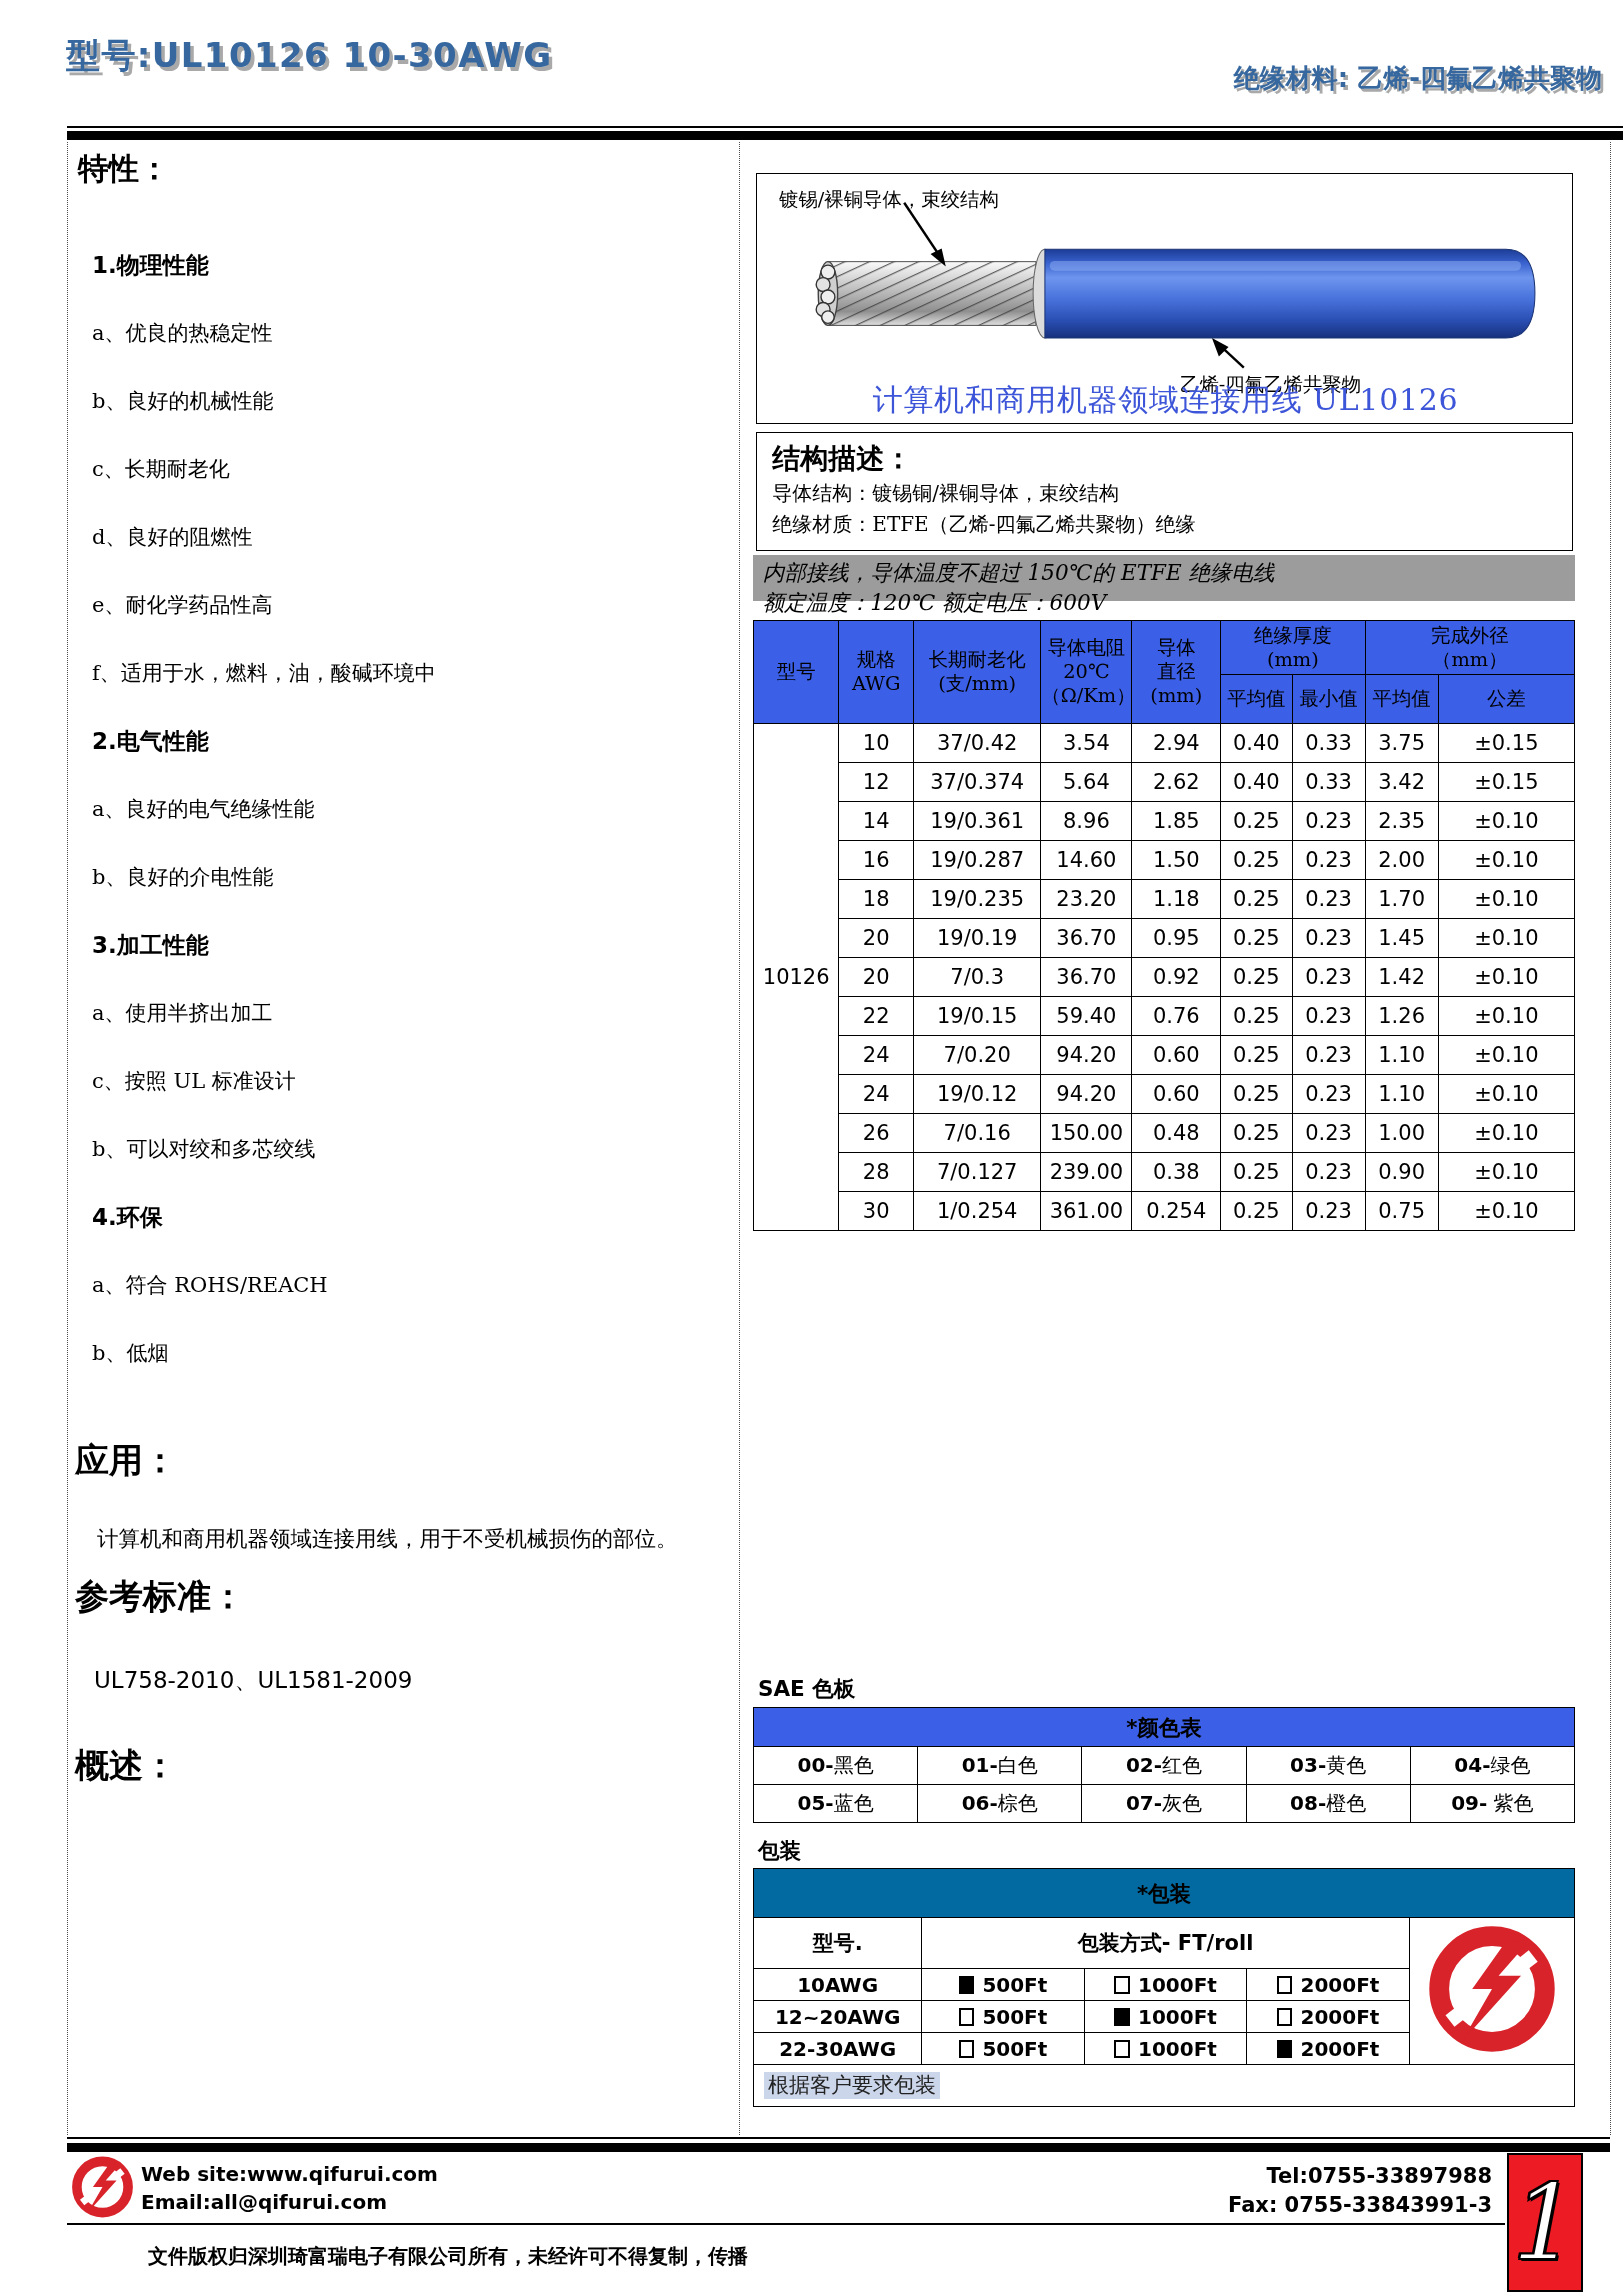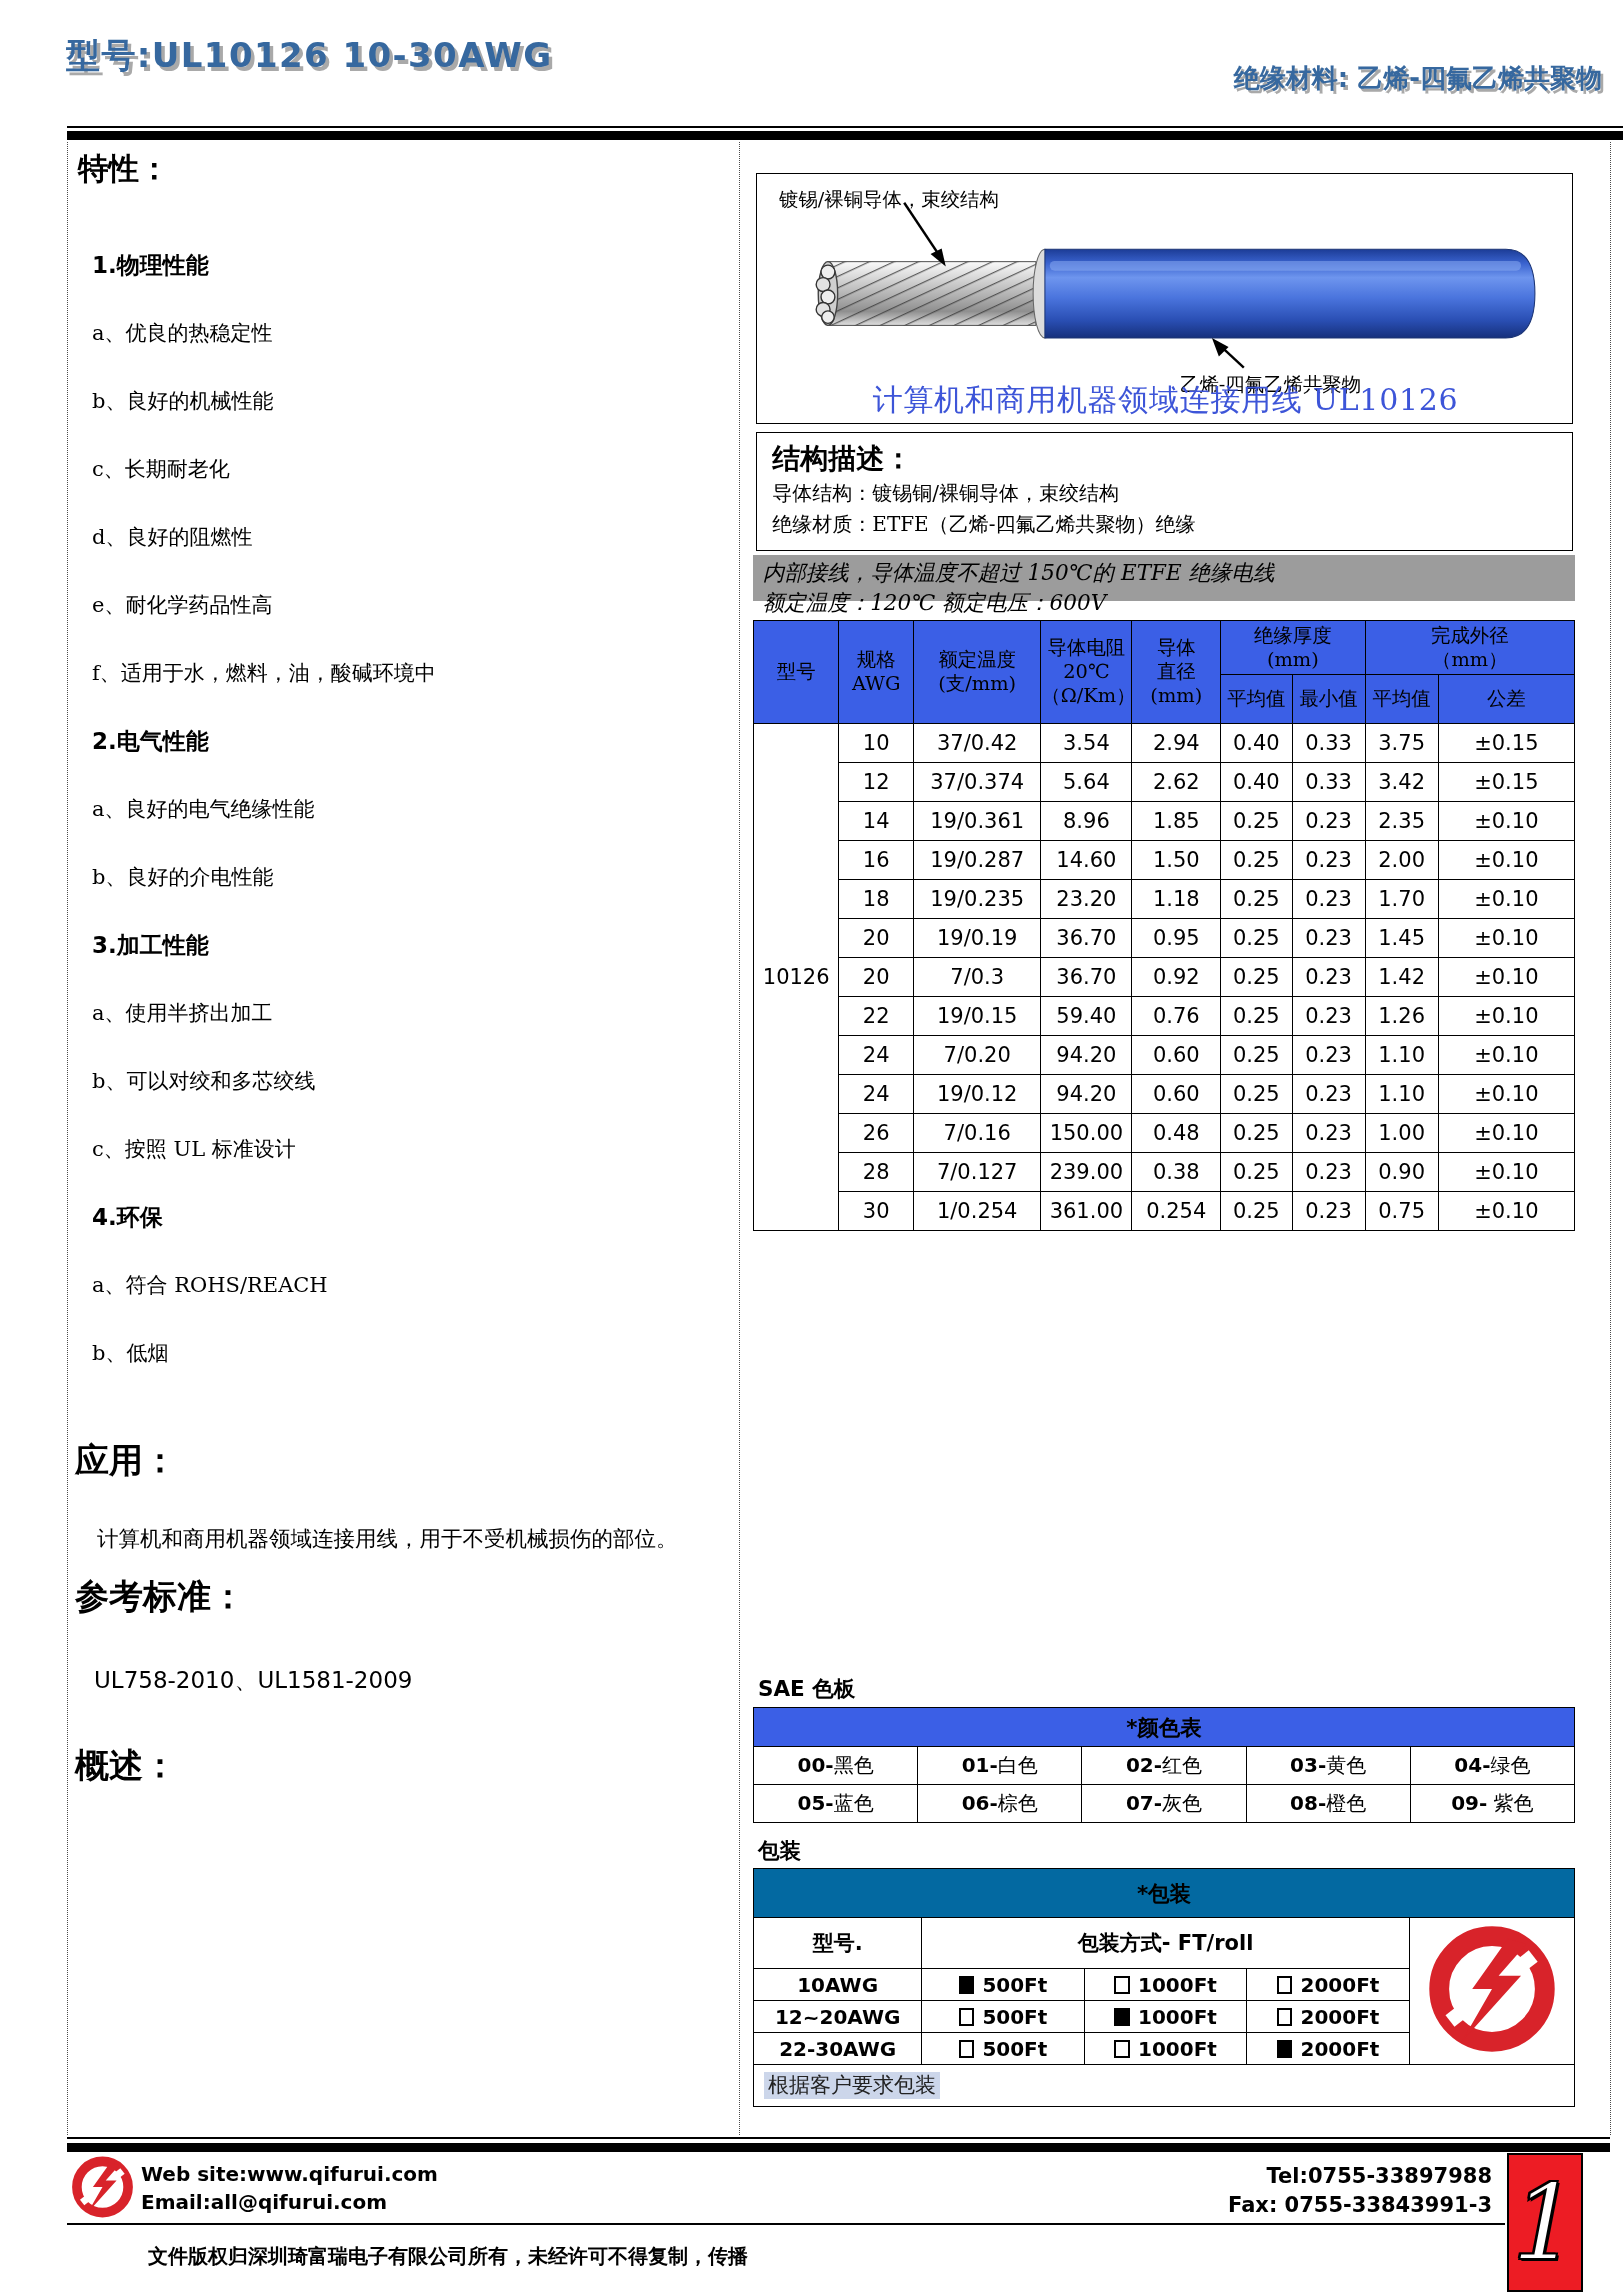--- a/index.html
+++ b/index.html
@@ -125,22 +125,22 @@
       <div class="feat-i">b、良好的机械性能</div>
       <div class="feat-i">c、长期耐老化</div>
       <div class="feat-i">d、良好的阻燃性</div>
       <div class="feat-i">e、耐化学药品性高</div>
       <div class="feat-i">f、适用于水，燃料，油，酸碱环境中</div>
       <div class="feat-h">2.电气性能</div>
       <div class="feat-i">a、良好的电气绝缘性能</div>
       <div class="feat-i">b、良好的介电性能</div>
       <div class="feat-h">3.加工性能</div>
       <div class="feat-i">a、使用半挤出加工</div>
+      <div class="feat-i">c、按照 UL 标准设计</div>
       <div class="feat-i">b、可以对绞和多芯绞线</div>
-      <div class="feat-i">c、按照 UL 标准设计</div>
       <div class="feat-h">4.环保</div>
       <div class="feat-i">a、符合 ROHS/REACH</div>
       <div class="feat-i">b、低烟</div>
     </div>
 
   <div class="abs big-h app-h">应用：</div>
   <div class="abs app-text">计算机和商用机器领域连接用线，用于不受机械损伤的部位。</div>
 
   <div class="abs big-h ref-h">参考标准：</div>
   <div class="abs ref-text">UL758-2010、UL1581-2009</div>
@@ -218,21 +218,21 @@
           <col style="width:8.7%">
         <col style="width:8.9%">
           <col style="width:8.9%">
           <col style="width:16.6%">
       </colgroup>
       <tbody>
         <tr class="hrow hrow1">
           <td rowspan="2">型号</td>
           <td rowspan="2">规格
 AWG</td>
-          <td rowspan="2">额定温度
+          <td rowspan="2">长期耐老化
 (支/mm)</td>
           <td rowspan="2">导体电阻
 20℃
 （Ω/Km）</td>
           <td rowspan="2">导体
 直径
 (mm)</td>
           <td colspan="2">绝缘厚度
 (mm)</td>
           <td colspan="2">完成外径

